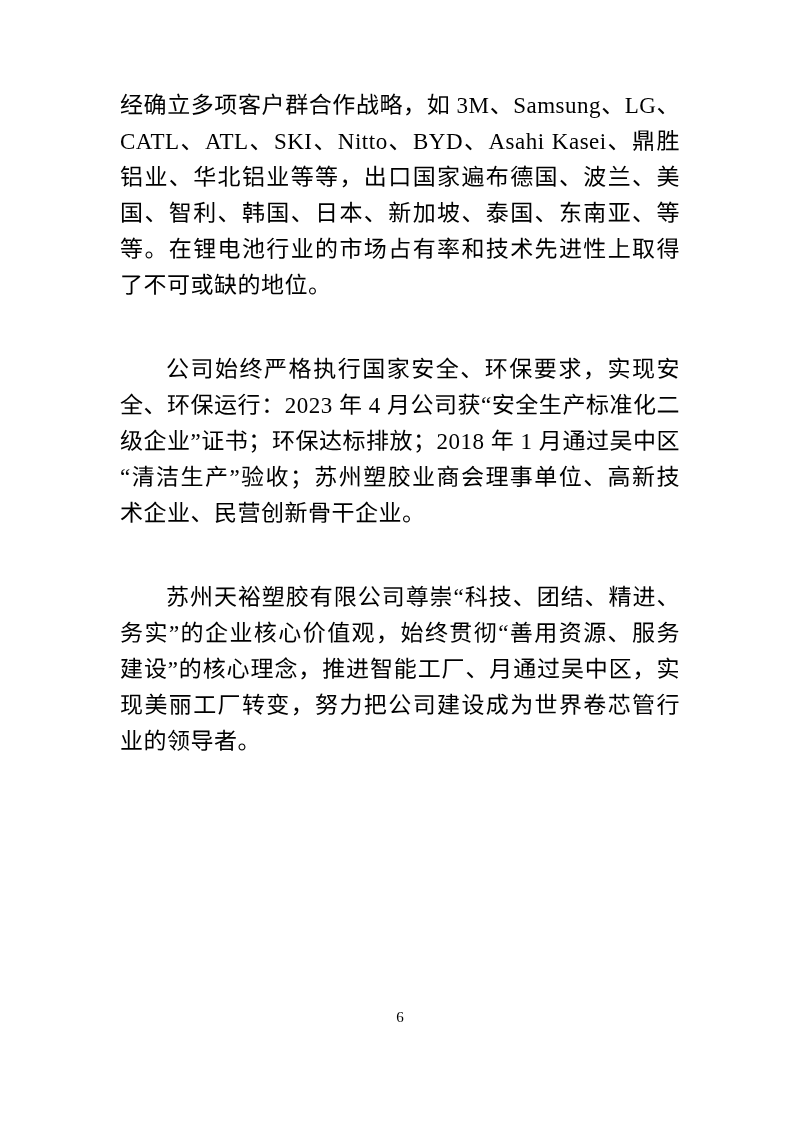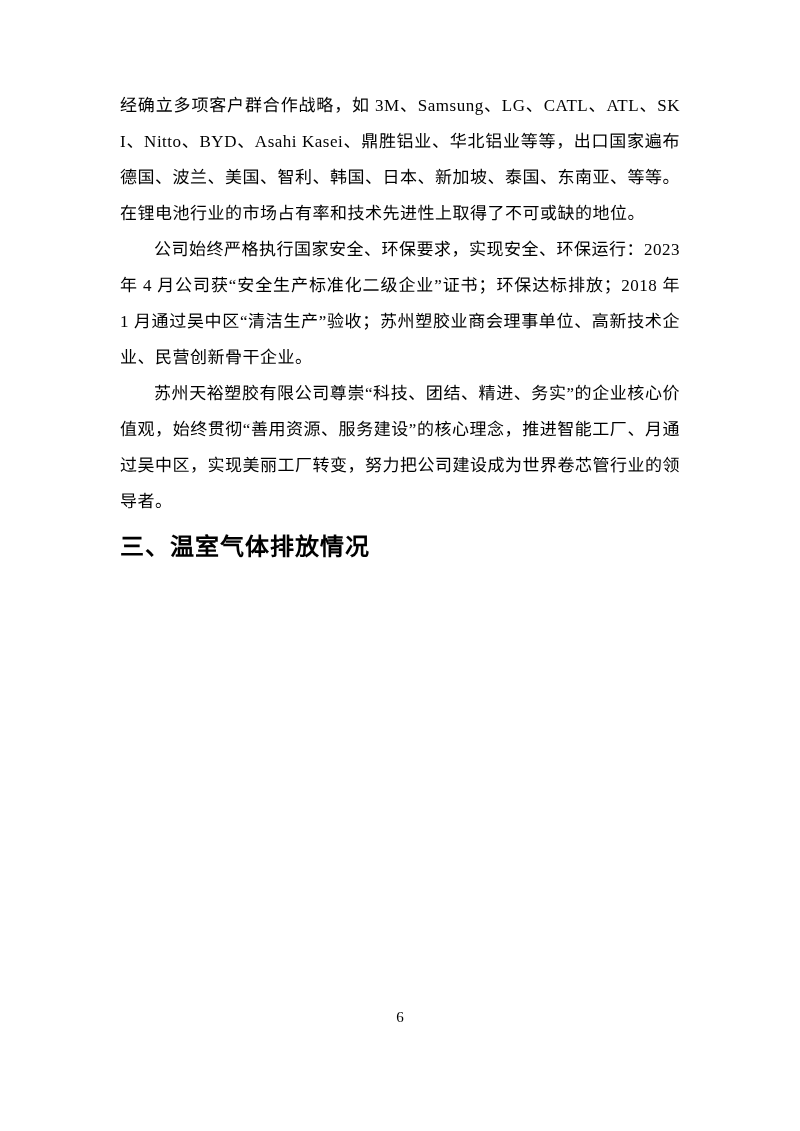--- a/index.html
+++ b/index.html
@@ -17,29 +17,30 @@
     color: #000000;
   }
   .content {
     position: absolute;
     left: 120px;
     top: 88px;
     width: 560px;
   }
   .para {
     margin: 0;
-    font-size: 17px;
+    font-size: 23px;
     line-height: 36px;
     text-align: justify;
     text-justify: inter-character;
     letter-spacing: 0.5px;
     word-break: break-all;
   }
   .para.indent {
     text-indent: 2em;
+    margin-top: 48px;
   }
   .heading {
     margin: 12px 0 13px 0;
     font-family: "Liberation Sans", "DejaVu Sans", sans-serif;
     font-weight: bold;
     font-size: 24px;
     line-height: 30px;
     letter-spacing: 1px;
     color: #000000;
   }
@@ -57,19 +58,18 @@
   }
 </style>
 </head>
 <body>
 
 <div class="page">
   <div class="content">
     <p class="para">经确立多项客户群合作战略，如 3M、Samsung、LG、CATL、ATL、SKI、Nitto、BYD、Asahi Kasei、鼎胜铝业、华北铝业等等，出口国家遍布德国、波兰、美国、智利、韩国、日本、新加坡、泰国、东南亚、等等。在锂电池行业的市场占有率和技术先进性上取得了不可或缺的地位。</p>
     <p class="para indent">公司始终严格执行国家安全、环保要求，实现安全、环保运行：2023 年 4 月公司获“安全生产标准化二级企业”证书；环保达标排放；2018 年 1 月通过吴中区“清洁生产”验收；苏州塑胶业商会理事单位、高新技术企业、民营创新骨干企业。</p>
     <p class="para indent">苏州天裕塑胶有限公司尊崇“科技、团结、精进、务实”的企业核心价值观，始终贯彻“善用资源、服务建设”的核心理念，推进智能工厂、月通过吴中区，实现美丽工厂转变，努力把公司建设成为世界卷芯管行业的领导者。</p>
-    <h2 class="heading">三、温室气体排放情况</h2>
   </div>
 
   <div class="page-footer">
     <span class="page-number">6</span>
   </div>
 </div>
 
 </body></html>

